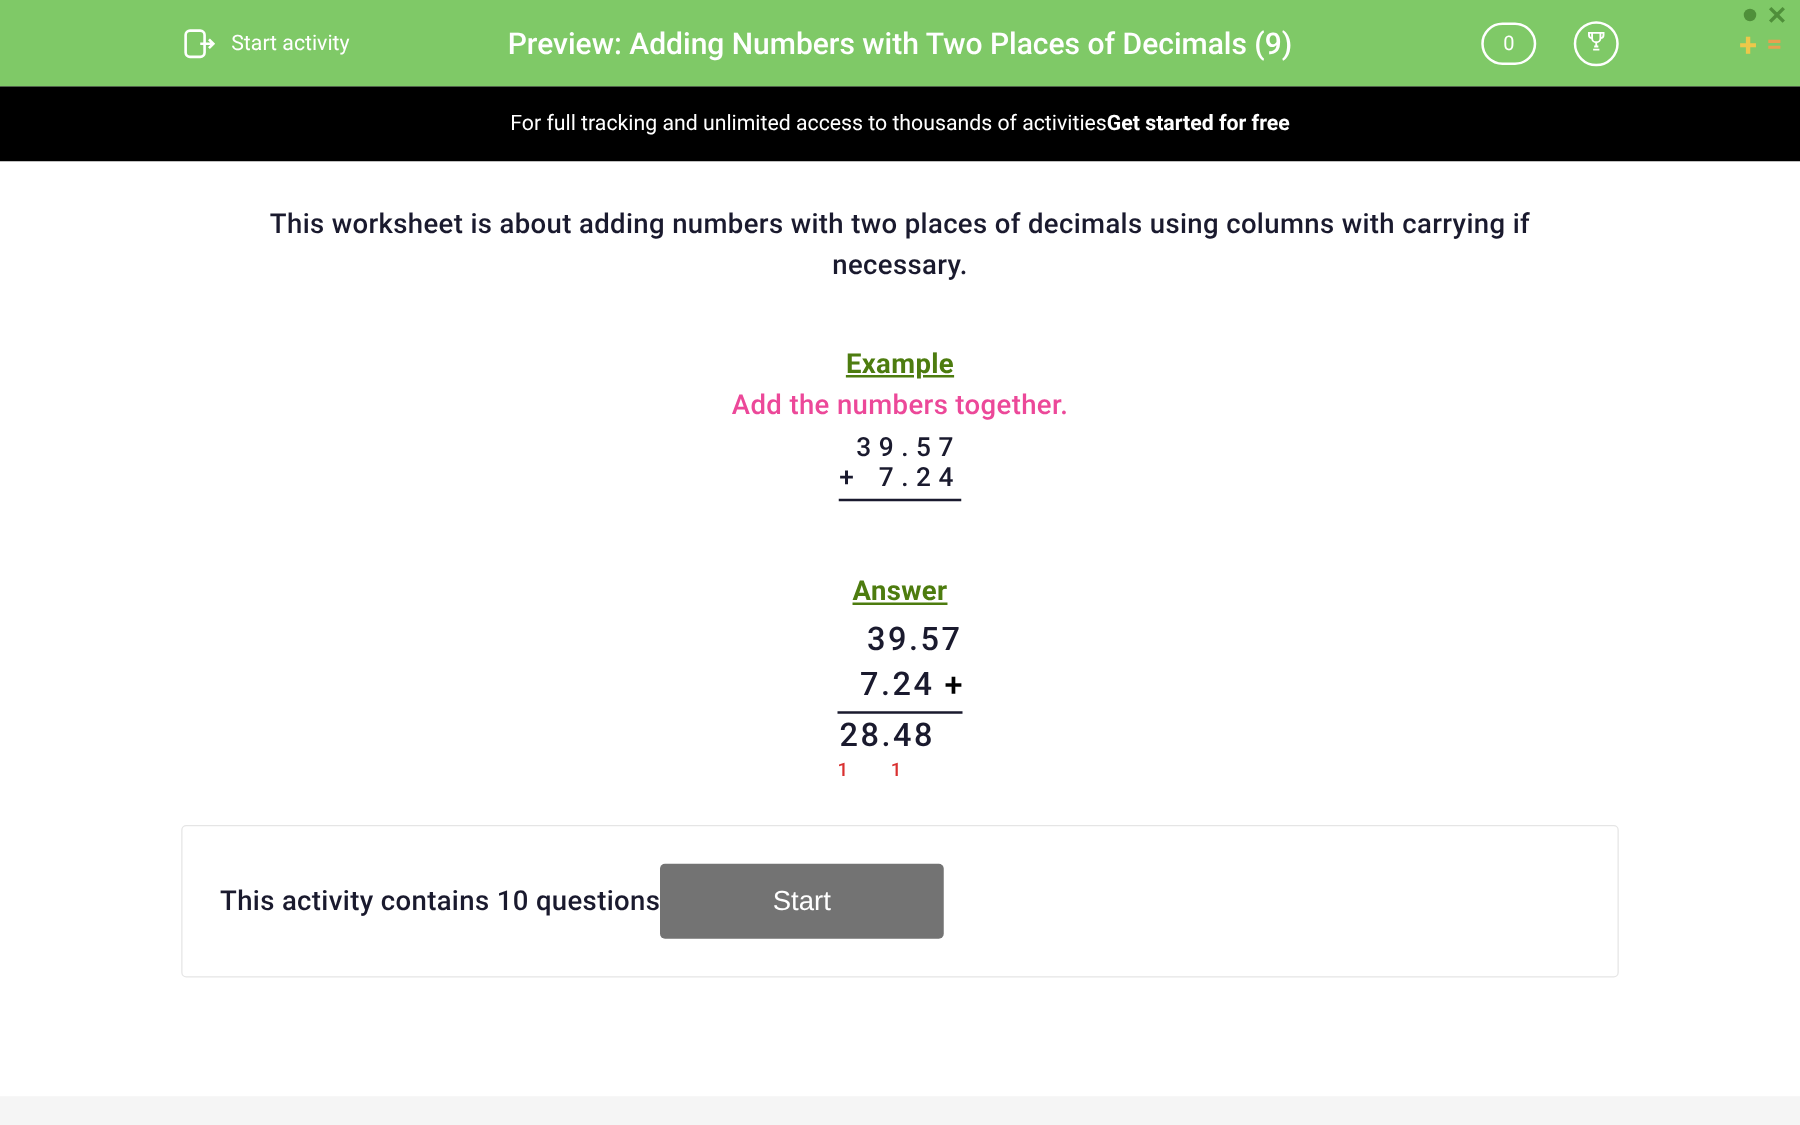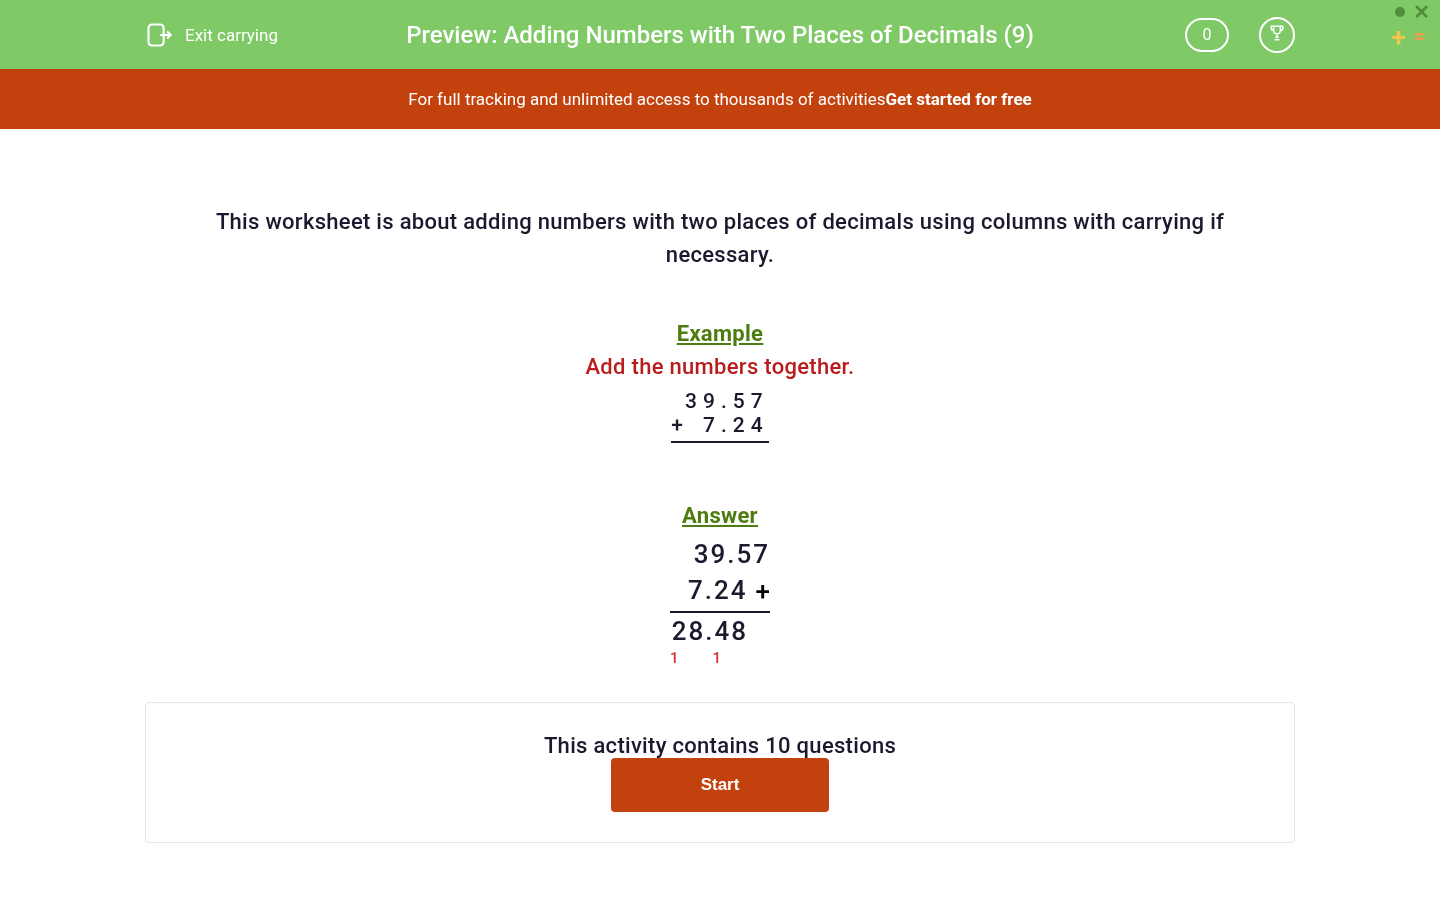--- a/index.html
+++ b/index.html
@@ -122,37 +122,37 @@
     }
 
     .deco-equals {
       color: #e8a050;
       font-size: 22px;
       font-weight: bold;
       line-height: 0.8;
     }
 
     .promo-bar {
-      background: #c2410c;
+      background: #000000;
       height: 60px;
       display: flex;
       align-items: center;
       justify-content: center;
       color: #fff;
       font-size: 17px;
     }
 
     .promo-link {
       font-weight: 700;
       margin-left: 0;
       cursor: pointer;
     }
 
     .content {
-      padding: 76px 145px 40px;
+      padding: 34px 145px 40px;
       text-align: center;
     }
 
     .intro-text {
       font-size: 22px;
       font-weight: 500;
       color: #1a1a2e;
       line-height: 1.5;
       max-width: 1060px;
       margin: 0 auto 50px;
@@ -164,21 +164,21 @@
       font-weight: 700;
       text-decoration: underline;
       color: #4d7c0f;
       margin-bottom: 8px;
       letter-spacing: 0.3px;
     }
 
     .instruction {
       font-size: 22px;
       font-weight: 500;
-      color: #b91c1c;
+      color: #ec4899;
       margin-bottom: 10px;
       letter-spacing: 0.3px;
     }
 
     .math-rows {
       display: inline-block;
       margin-bottom: 60px;
     }
 
     .math-line {
@@ -243,35 +243,34 @@
     }
 
     .activity-card {
       border: 1px solid #e5e5e5;
       border-radius: 4px;
       padding: 30px;
       display: flex;
       align-items: center;
       justify-content: flex-start;
       margin-top: 10px;
-      flex-direction: column;
     }
 
     .activity-card-text {
       font-size: 22px;
       font-weight: 500;
       color: #1a1a2e;
       letter-spacing: 0.3px;
     }
 
     .start-btn {
-      background: #c2410c;
-      color: #fff;
-      font-size: 17px;
-      font-weight: 700;
+      background: #737373;
+      color: #fff;
+      font-size: 22px;
+      font-weight: 400;
       border: none;
       border-radius: 4px;
       padding: 17px 90px;
       cursor: pointer;
     }
 
     .footer-spacer {
       height: 40px;
       background: #f5f5f5;
       margin-top: 55px;
@@ -281,21 +280,21 @@
 <body>
 
 <div class="header">
   <div class="exit-activity">
     <span class="exit-icon">
       <svg viewBox="0 0 24 24" fill="none" stroke="#fff" stroke-width="1.8">
         <rect x="3" y="3" width="13" height="18" rx="3"></rect>
         <path d="M13 12h9M19 9l3 3-3 3"></path>
       </svg>
     </span>
-    <span>Exit carrying</span>
+    <span>Start activity</span>
   </div>
 
   <div class="header-title">Preview: Adding Numbers with Two Places of Decimals (9)</div>
 
   <div class="header-right">
     <div class="score-pill">0</div>
     <div class="trophy-circle">
       <span>
         <svg viewBox="0 0 24 24" fill="none" stroke="#fff" stroke-width="1.8">
           <path d="M8 4h8v5a4 4 0 01-8 0V4z"></path>

